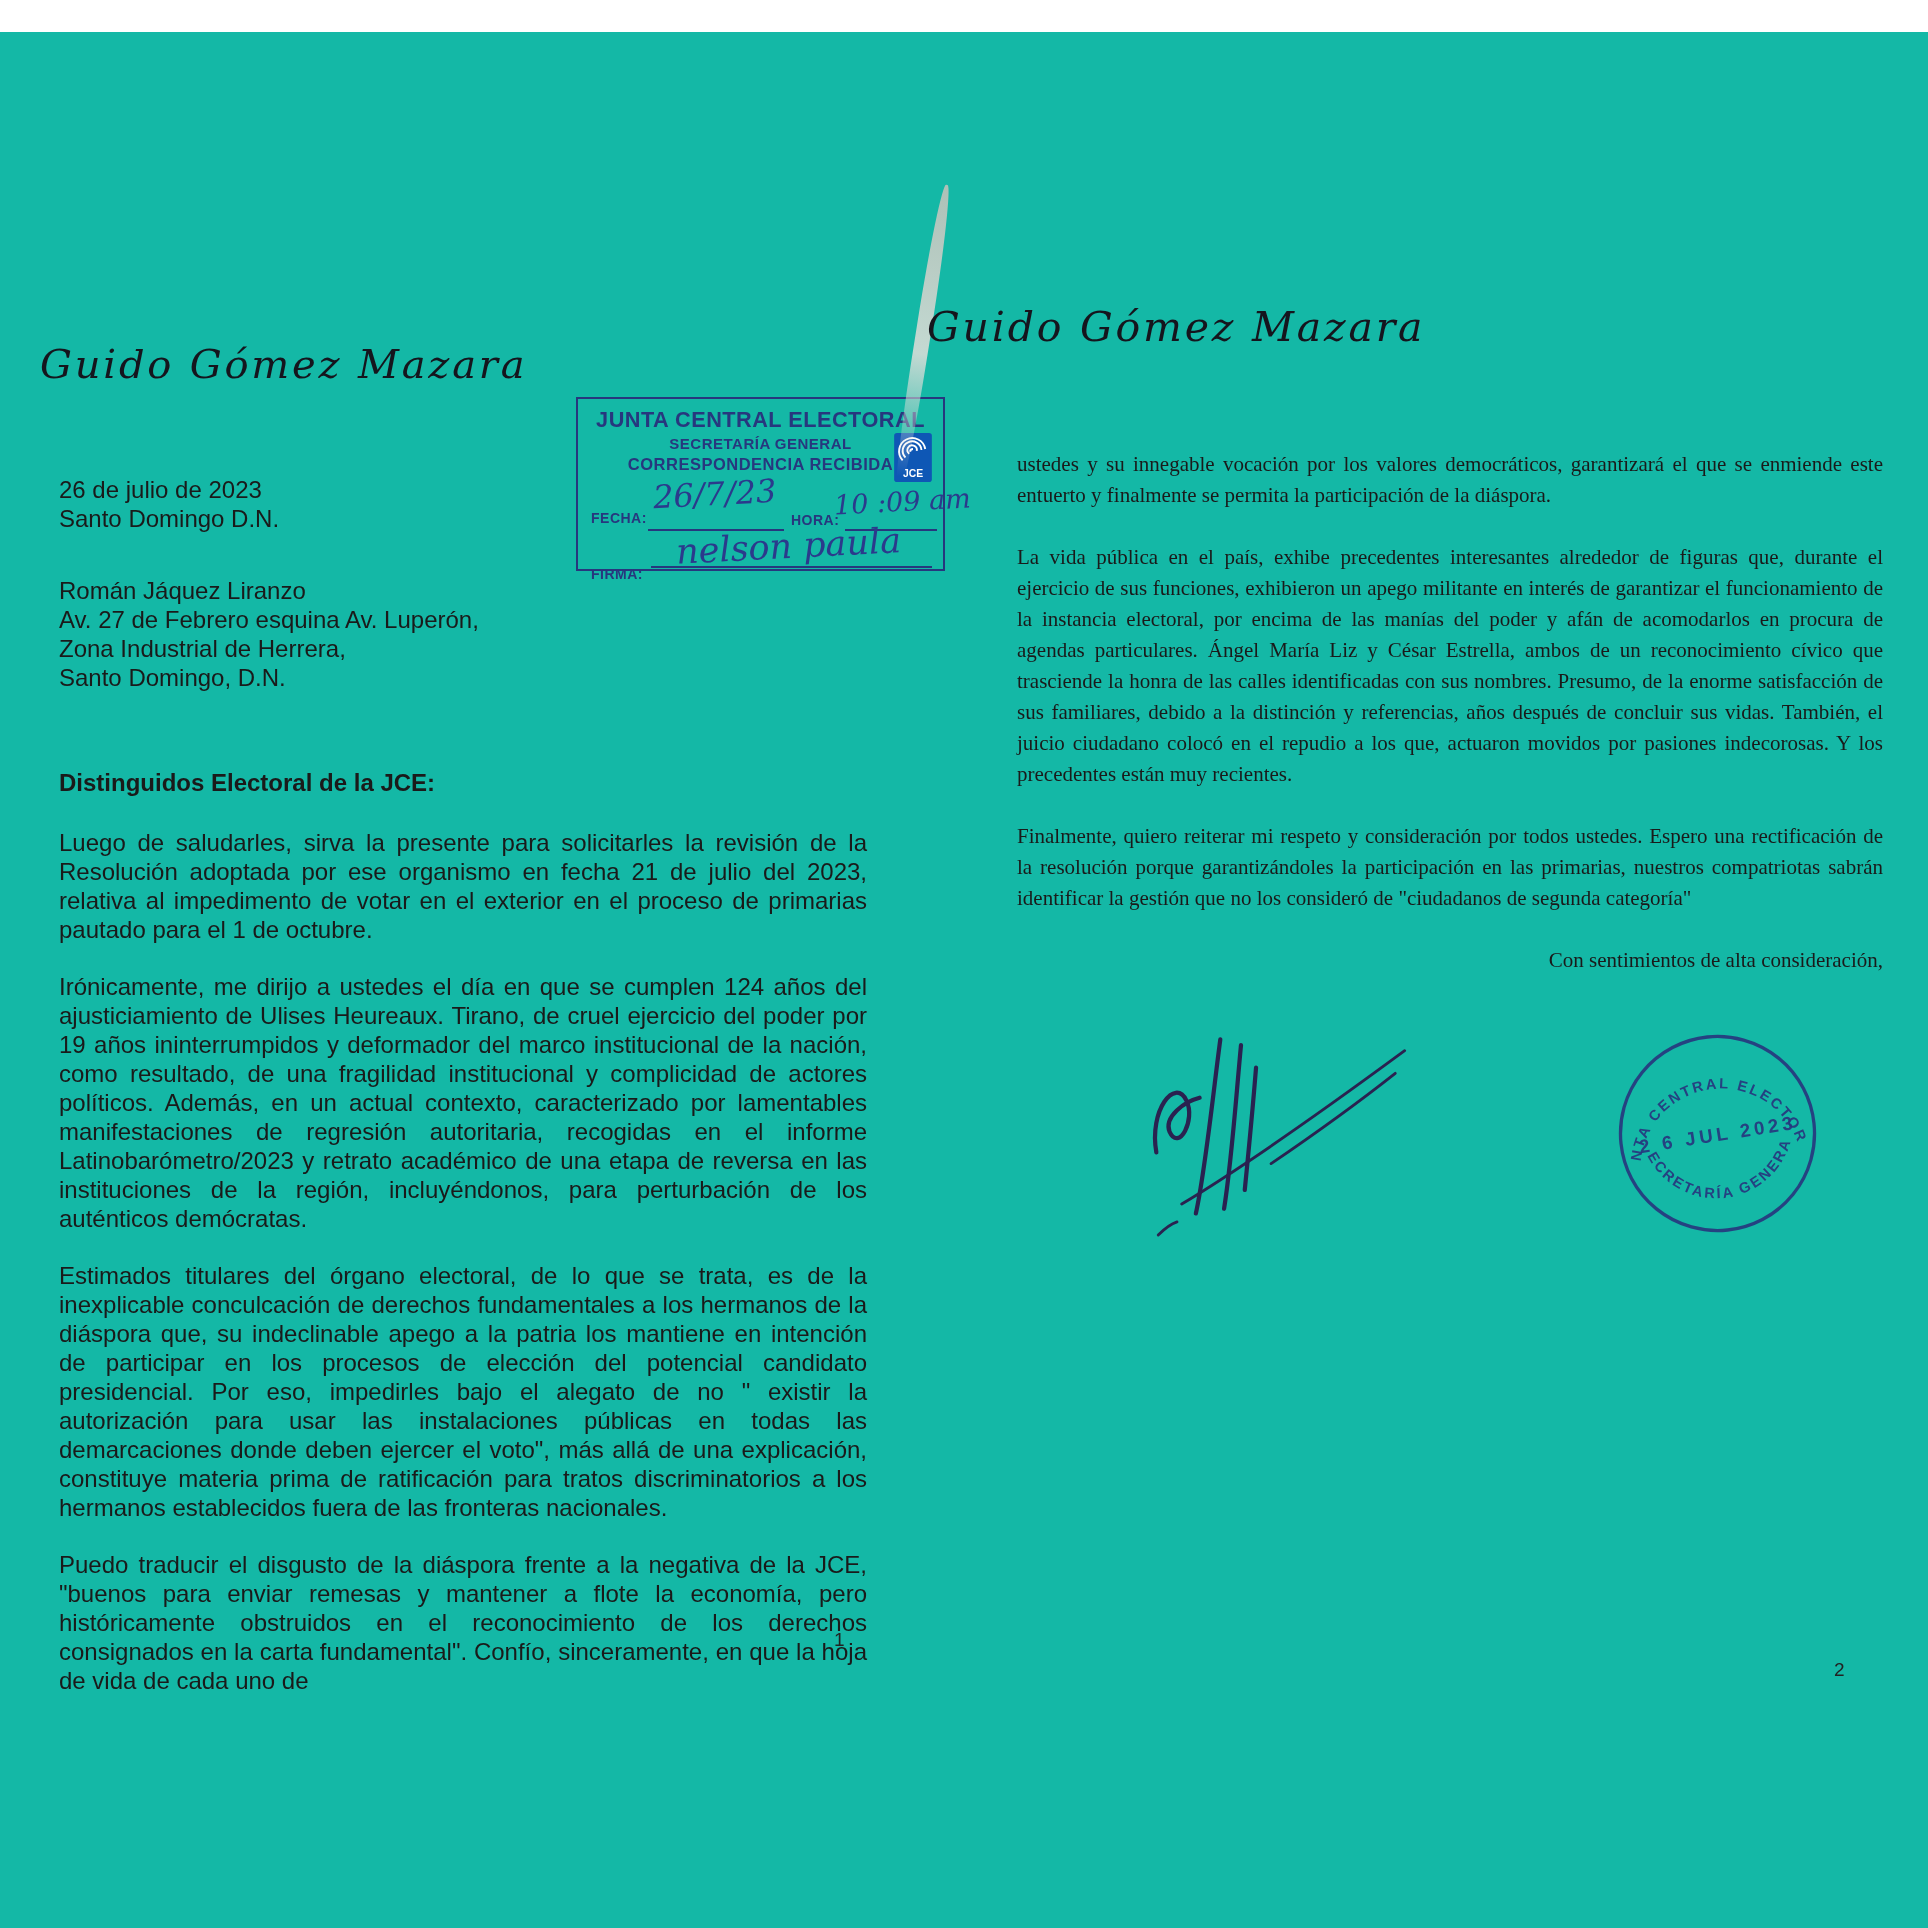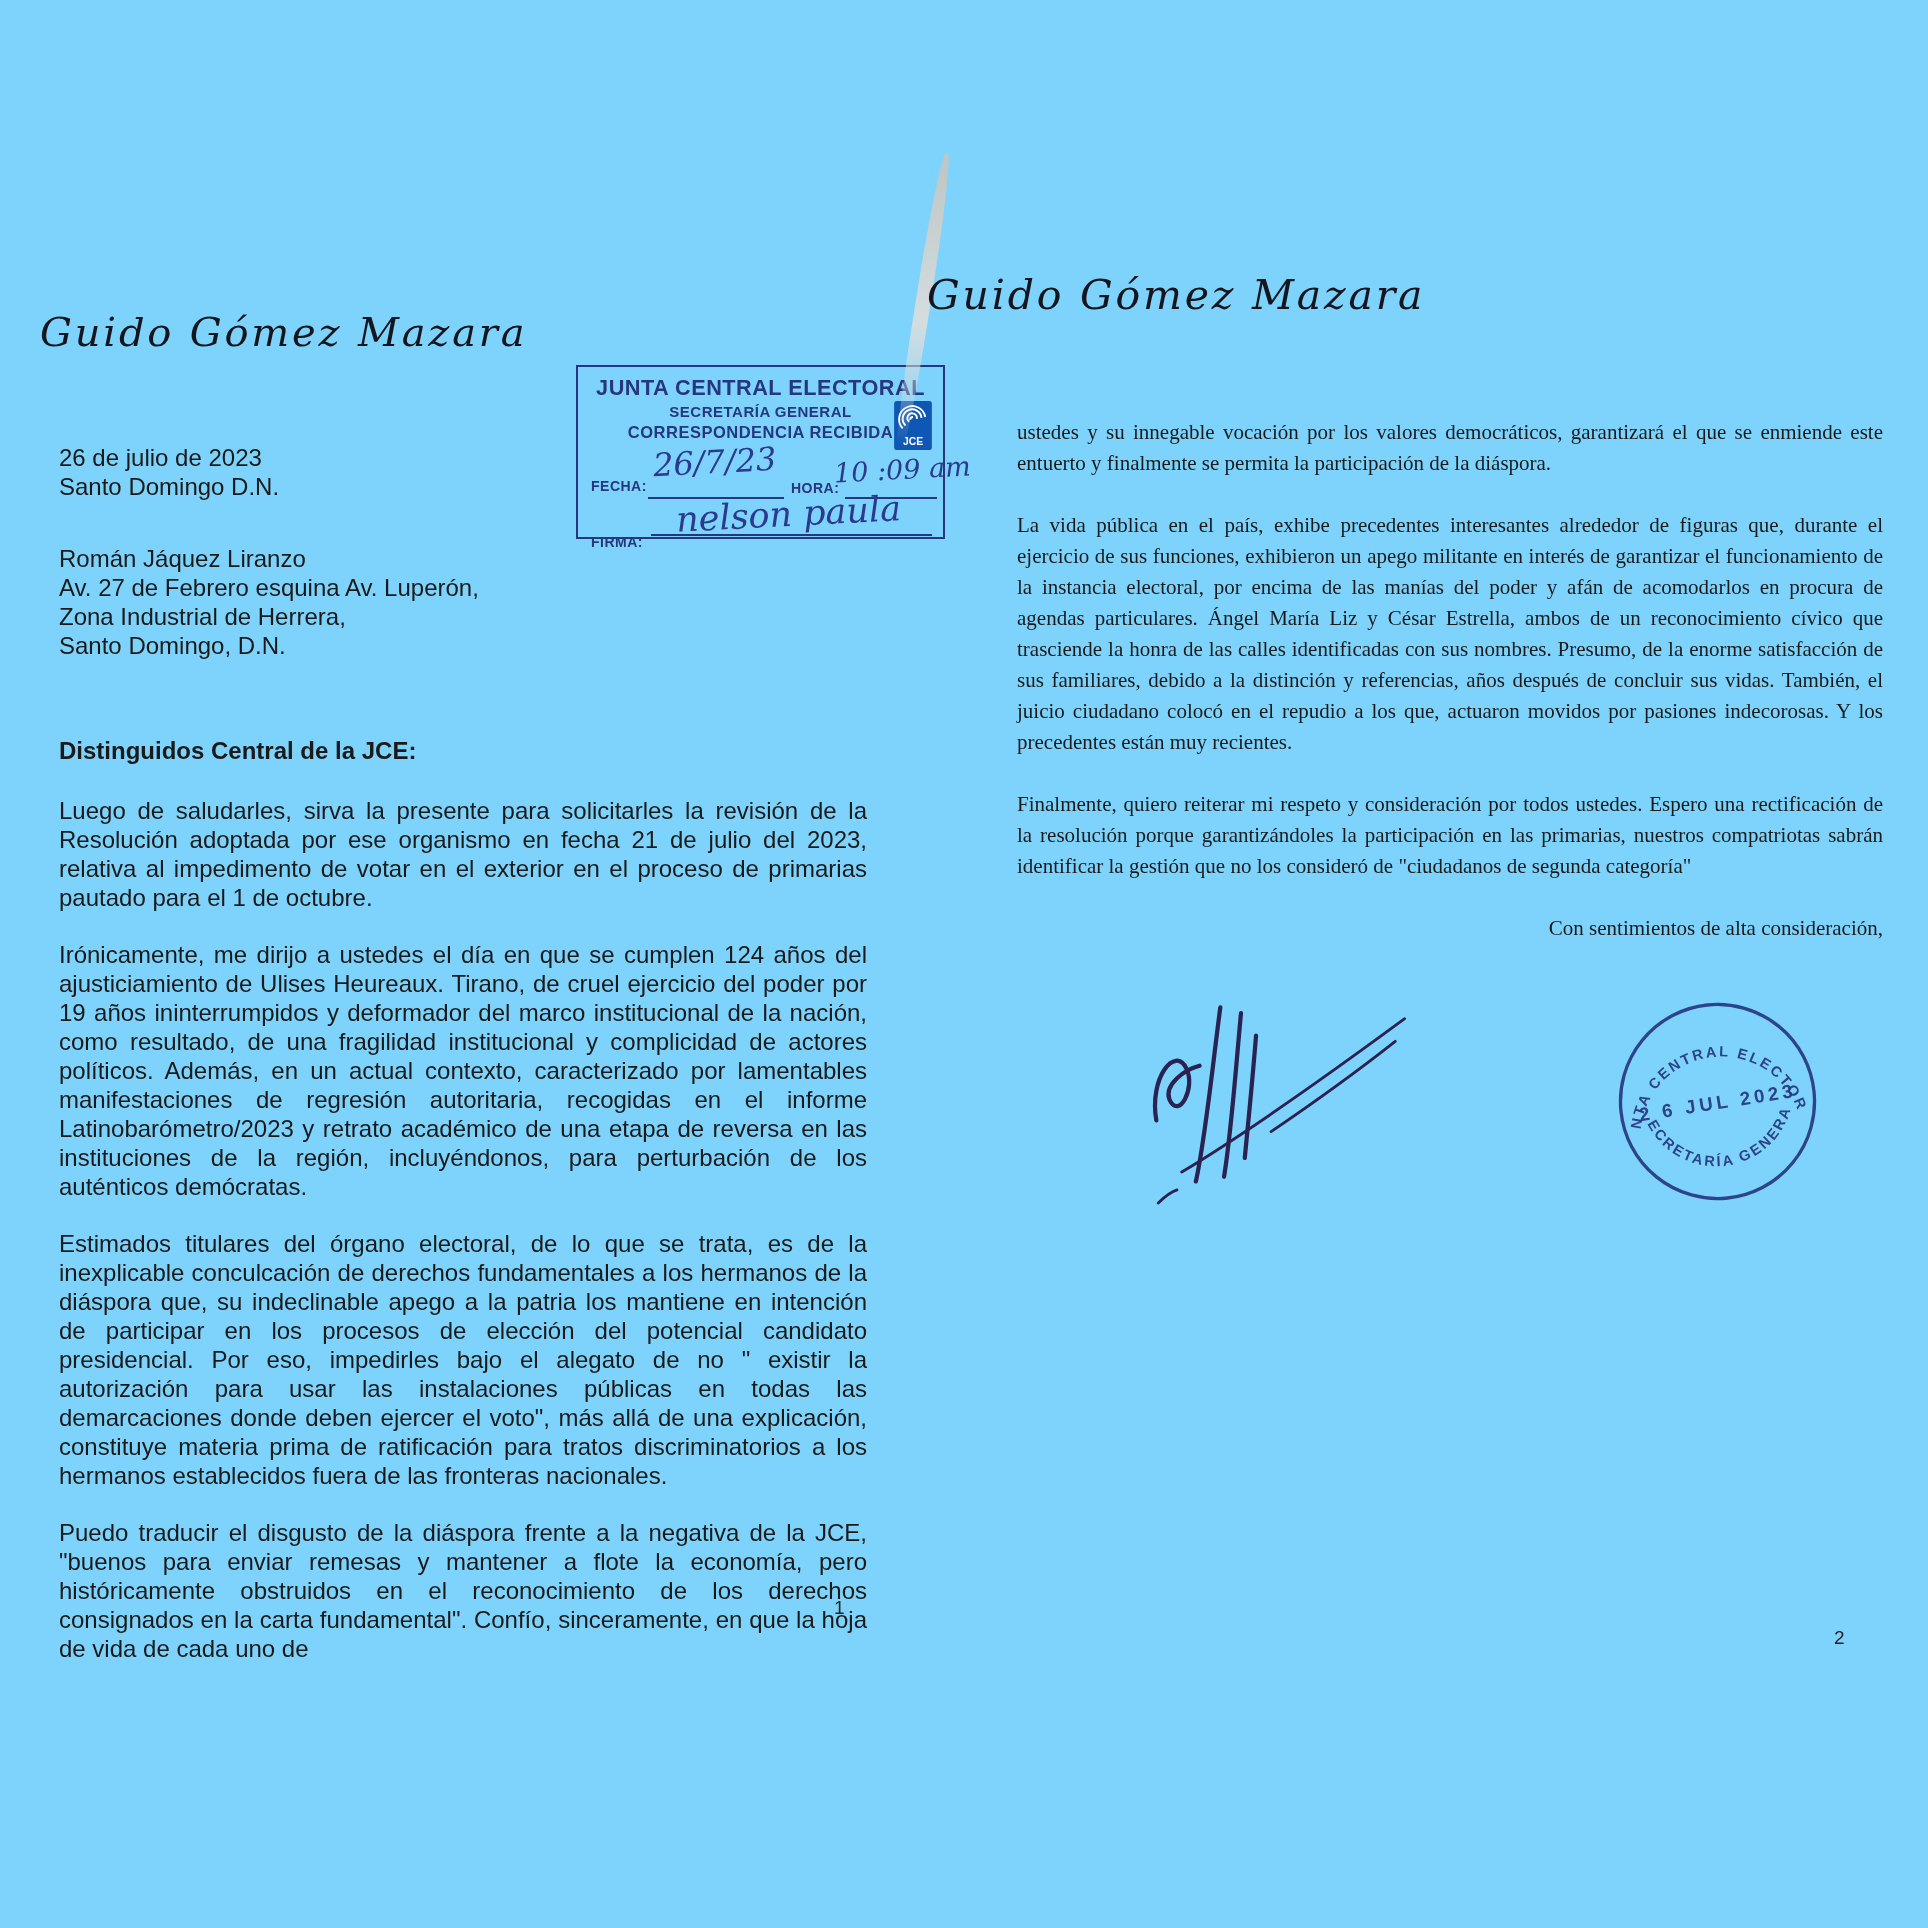--- a/index.html
+++ b/index.html
@@ -9,21 +9,21 @@
     --signature-ink:#2a2250;
     --text-black:#1a1a1a;
   }
   *{margin:0;padding:0;box-sizing:border-box;}
   html,body{background:#ffffff;}
   body{
     width:1928px;height:1928px;position:relative;
     font-family:"Liberation Sans", sans-serif;
     color:var(--text-black);
   }
-  .canvas{position:absolute;inset:0;background:#7dd3fc;overflow:hidden;}
+  .canvas{position:absolute;inset:0;background:#14b8a6;overflow:hidden;margin-top:32px;}
   .sheet{position:absolute;inset:0;}
   .abs{position:absolute;}
 
   
   .letterhead{
     font-family:"DejaVu Serif", serif;
     font-style:italic;
     letter-spacing:2.8px;
     color:#15151d;
     white-space:nowrap;
@@ -121,21 +121,21 @@
       <div class="line">Santo Domingo D.N.</div>
     </div>
 
     <div class="abs p1-text" style="left:59px;top:544px;">
       <div class="line">Román Jáquez Liranzo</div>
       <div class="line">Av. 27 de Febrero esquina Av. Luperón,</div>
       <div class="line">Zona Industrial de Herrera,</div>
       <div class="line">Santo Domingo, D.N.</div>
     </div>
 
-    <div class="abs p1-text bold line" style="left:59px;top:736px;">Distinguidos Central de la JCE:</div>
+    <div class="abs p1-text bold line" style="left:59px;top:736px;">Distinguidos Electoral de la JCE:</div>
 
     <div class="abs body-col p1-text" style="left:59px;top:796px;width:808px;">
       <p>Luego de saludarles, sirva la presente para solicitarles la revisión de la Resolución adoptada por ese organismo en fecha 21 de julio del 2023, relativa al impedimento de votar en el exterior en el proceso de primarias pautado para el 1 de octubre.</p>
       <p>Irónicamente, me dirijo a ustedes el día en que se cumplen 124 años del ajusticiamiento de Ulises Heureaux. Tirano, de cruel ejercicio del poder por 19 años ininterrumpidos y deformador del marco institucional de la nación, como resultado, de una fragilidad institucional y complicidad de actores políticos. Además, en un actual contexto, caracterizado por lamentables manifestaciones de regresión autoritaria, recogidas en el informe Latinobarómetro/2023 y retrato académico de una etapa de reversa en las instituciones de la región, incluyéndonos, para perturbación de los auténticos demócratas.</p>
       <p>Estimados titulares del órgano electoral, de lo que se trata, es de la inexplicable conculcación de derechos fundamentales a los hermanos de la diáspora que, su indeclinable apego a la patria los mantiene en intención de participar en los procesos de elección del potencial candidato presidencial. Por eso, impedirles bajo el alegato de no " existir la autorización para usar las instalaciones públicas en todas las demarcaciones donde deben ejercer el voto", más allá de una explicación, constituye materia prima de ratificación para tratos discriminatorios a los hermanos establecidos fuera de las fronteras nacionales.</p>
       <p>Puedo traducir el disgusto de la diáspora frente a la negativa de la JCE, "buenos para enviar remesas y mantener a flote la economía, pero históricamente obstruidos en el reconocimiento de los derechos consignados en la carta fundamental". Confío, sinceramente, en que la hoja de vida de cada uno de</p>
     </div>
 
     <div class="abs page-num" style="left:834px;top:1597px;">1</div>
   </section>

